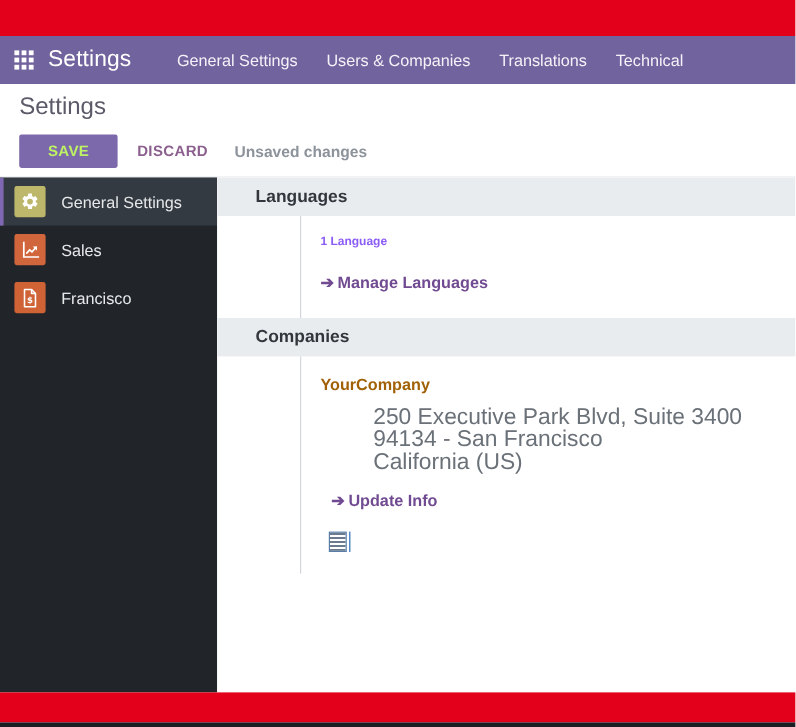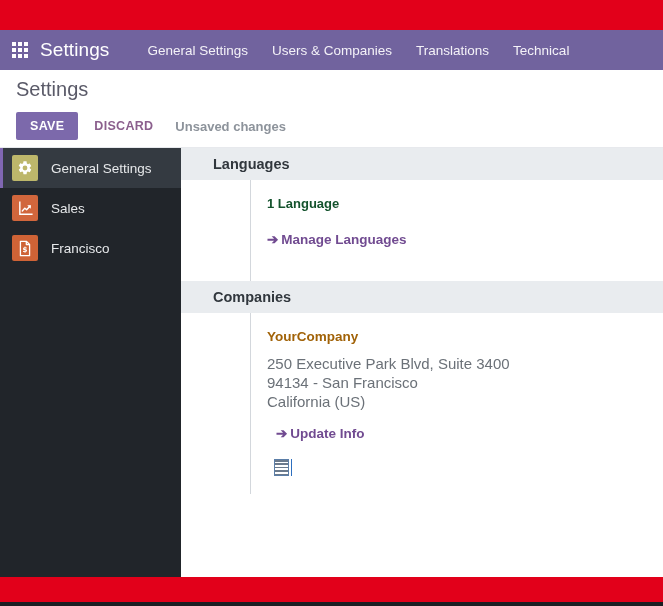--- a/index.html
+++ b/index.html
@@ -105,25 +105,25 @@
     font-weight: 400;
   }
   .cp-buttons {
     position: absolute;
     top: 42px; left: 16px;
     display: flex;
     align-items: center;
   }
   .btn-save {
     background: #7c69ab;
-    color: #ffffff;
+    color: #bef264;
     font-size: 12.5px;
     font-weight: 700;
     letter-spacing: .3px;
-    padding: 7px 14px;
+    padding: 7px 24px;
     border: none;
     border-radius: 2px;
     cursor: pointer;
     font-family: "Liberation Sans", sans-serif;
   }
   .btn-discard {
     background: transparent;
     color: #8b5f8d;
     font-size: 12.5px;
     font-weight: 700;
@@ -201,47 +201,48 @@
     font-size: 14.5px;
     font-weight: 700;
     color: #31373d;
   }
   .section-body {
     margin-left: 69px;
     border-left: 1px solid #d3d7dc;
     padding: 16px 0 18px 16px;
   }
   .plain-line {
-    font-size: 13px;
-    color: #14532d;
+    font-size: 10px;
+    color: #8b5cf6;
     margin-bottom: 20px;
     font-weight: 700;
   }
   .link-row {
     font-size: 13.5px;
     color: #714b91;
     font-weight: 700;
     margin-bottom: 15px;
     white-space: nowrap;
     cursor: pointer;
   }
-  .link-row:last-child { margin-bottom: 16px; }
+  .link-row:last-child { margin-bottom: 4px; }
   .arrow { font-weight: 700; margin-right: 3px; }
 
   .company-name {
     font-size: 13.5px;
     font-weight: 700;
     color: #a16207;
     margin-bottom: 10px;
   }
   .addr-line {
-    font-size: 15px;
+    font-size: 19px;
     color: #6b7178;
     line-height: 19px;
     white-space: nowrap;
+    margin-left: 44px;
   }
   .update-row {
     margin-top: 14px;
     padding-left: 9px;
   }
   .doclayout-row {
     margin-top: 18px;
     display: flex;
     align-items: center;
     font-size: 13.5px;

